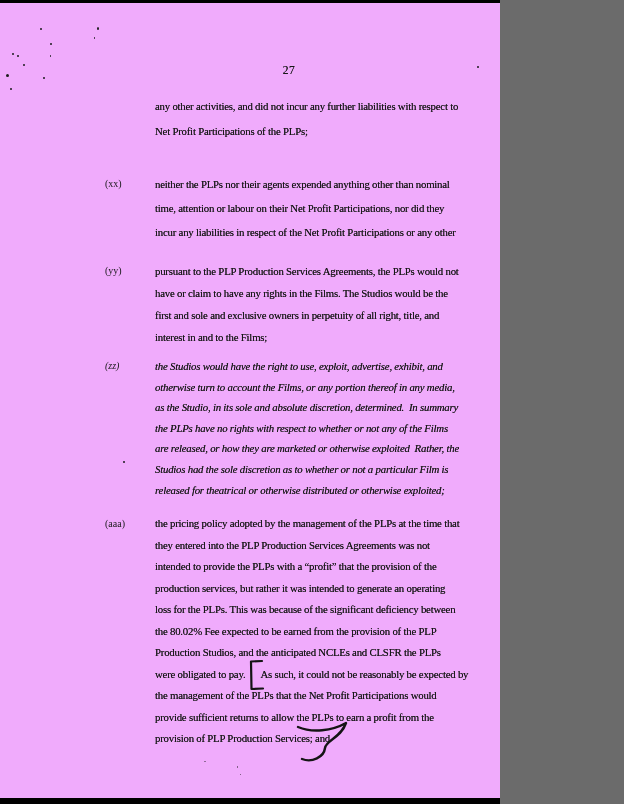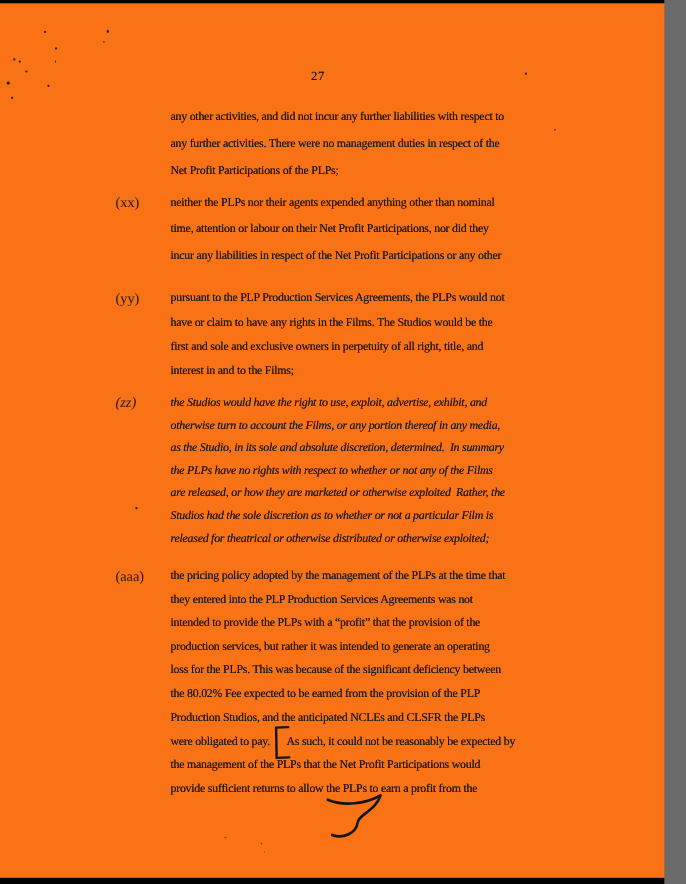--- a/index.html
+++ b/index.html
@@ -1,36 +1,36 @@
 <!DOCTYPE html>
 <html><head>
 <meta charset="utf-8">
 <style>
   html,body { margin:0; padding:0; background:#6b6b6b; }
   .sheet {
     position: relative;
-    width: 604px; height: 804px;
-    background: #f97316;
+    width: 500px; height: 804px;
+    background: #f0abfc;
     overflow: hidden;
     font-family: "Liberation Serif", "DejaVu Serif", serif;
     color: #181818;
   }
   .scan-bar { position:absolute; left:0; width:624px; background:#000; }
   .scan-bar.top { top:0; height:3px; }
   .scan-bar.bottom { top:798px; height:6px; }
 
   .page-number {
     position:absolute; top:63px; left:259px; width:60px;
     text-align:center; font-size:11.5px; line-height:14px;
     letter-spacing:0.5px;
     text-shadow: 0 0 0.4px rgba(20,20,20,0.75);
   }
 
   .para { position:absolute; left:105px; width:460px; }
-  .para .label { position:absolute; left:0; top:0; font-size:13px; }
+  .para .label { position:absolute; left:0; top:0; font-size:10px; }
   .para .lines { margin-left:50px; }
   .line {
     white-space:pre;
     font-size:10.8px;
     letter-spacing:-0.22px;
     text-shadow: 0 0 0.45px rgba(22,22,22,0.8);
   }
   #p-intro .line, #p-intro .label { line-height:24.5px; }
   #p-xx .line,   #p-xx .label   { line-height:24px; }
   #p-yy .line,   #p-yy .label   { line-height:22px; }
@@ -54,21 +54,20 @@
 
 <div class="sheet">
   <div class="scan-bar top"></div>
   <div class="scan-bar bottom"></div>
 
   <div class="page-number">27</div>
 
   <div class="para" id="p-intro">
     <div class="lines">
       <div class="line">any other activities, and did not incur any further liabilities with respect to</div>
-      <div class="line">any further activities. There were no management duties in respect of the</div>
       <div class="line">Net Profit Participations of the PLPs;</div>
     </div>
   </div>
 
   <div class="para" id="p-xx">
     <span class="label">(xx)</span>
     <div class="lines">
       <div class="line">neither the PLPs nor their agents expended anything other than nominal</div>
       <div class="line">time, attention or labour on their Net Profit Participations, nor did they</div>
       <div class="line">incur any liabilities in respect of the Net Profit Participations or any other</div>
@@ -110,20 +109,21 @@
       <div class="line">Production Studios, and the anticipated NCLEs and CLSFR the PLPs</div>
 
       <div class="line"><span>were obligated to pay.</span><span class="anchor"><svg width="20" height="36" viewBox="0 0 20 36" style="left:1px; top:-10px;">
               <path d="M16 3 L5 3.5 L5.5 31 L17 30.5" fill="none" stroke="#141414" stroke-width="2.2" stroke-linecap="round" stroke-linejoin="round"></path>
             </svg></span><span class="gap-after-bracket">As such, it could not be reasonably be expected by</span></div>
       <div class="line">the management of the PLPs that the Net Profit Participations would</div>
 
       <div class="line"><span>provide sufficient returns to allow </span><span class="anchor"><svg width="80" height="62" viewBox="0 0 80 62" style="left:-5px; top:-2px;">
               <path d="M6 18 C20 24 40 22 54 14 C49 29 34 31 33 39 C32 48 20 54 10 50" fill="none" stroke="#141414" stroke-width="2.4" stroke-linecap="round" stroke-linejoin="round"></path>
             </svg></span><span>the PLPs</span><span> to earn a profit from the</span></div>
+      <div class="line">provision of PLP Production Services; and</div>
     </div>
   </div>
 
   <div>
     <div class="speck" style="left:40px;top:28px;width:2px;height:2px;"></div>
     <div class="speck" style="left:97px;top:27px;width:2px;height:3px;"></div>
     <div class="speck" style="left:94px;top:37px;width:1px;height:2px;"></div>
     <div class="speck" style="left:50px;top:43px;width:2px;height:2px;"></div>
     <div class="speck" style="left:12px;top:53px;width:2px;height:2px;"></div>
     <div class="speck" style="left:17px;top:55px;width:2px;height:2px;"></div>

